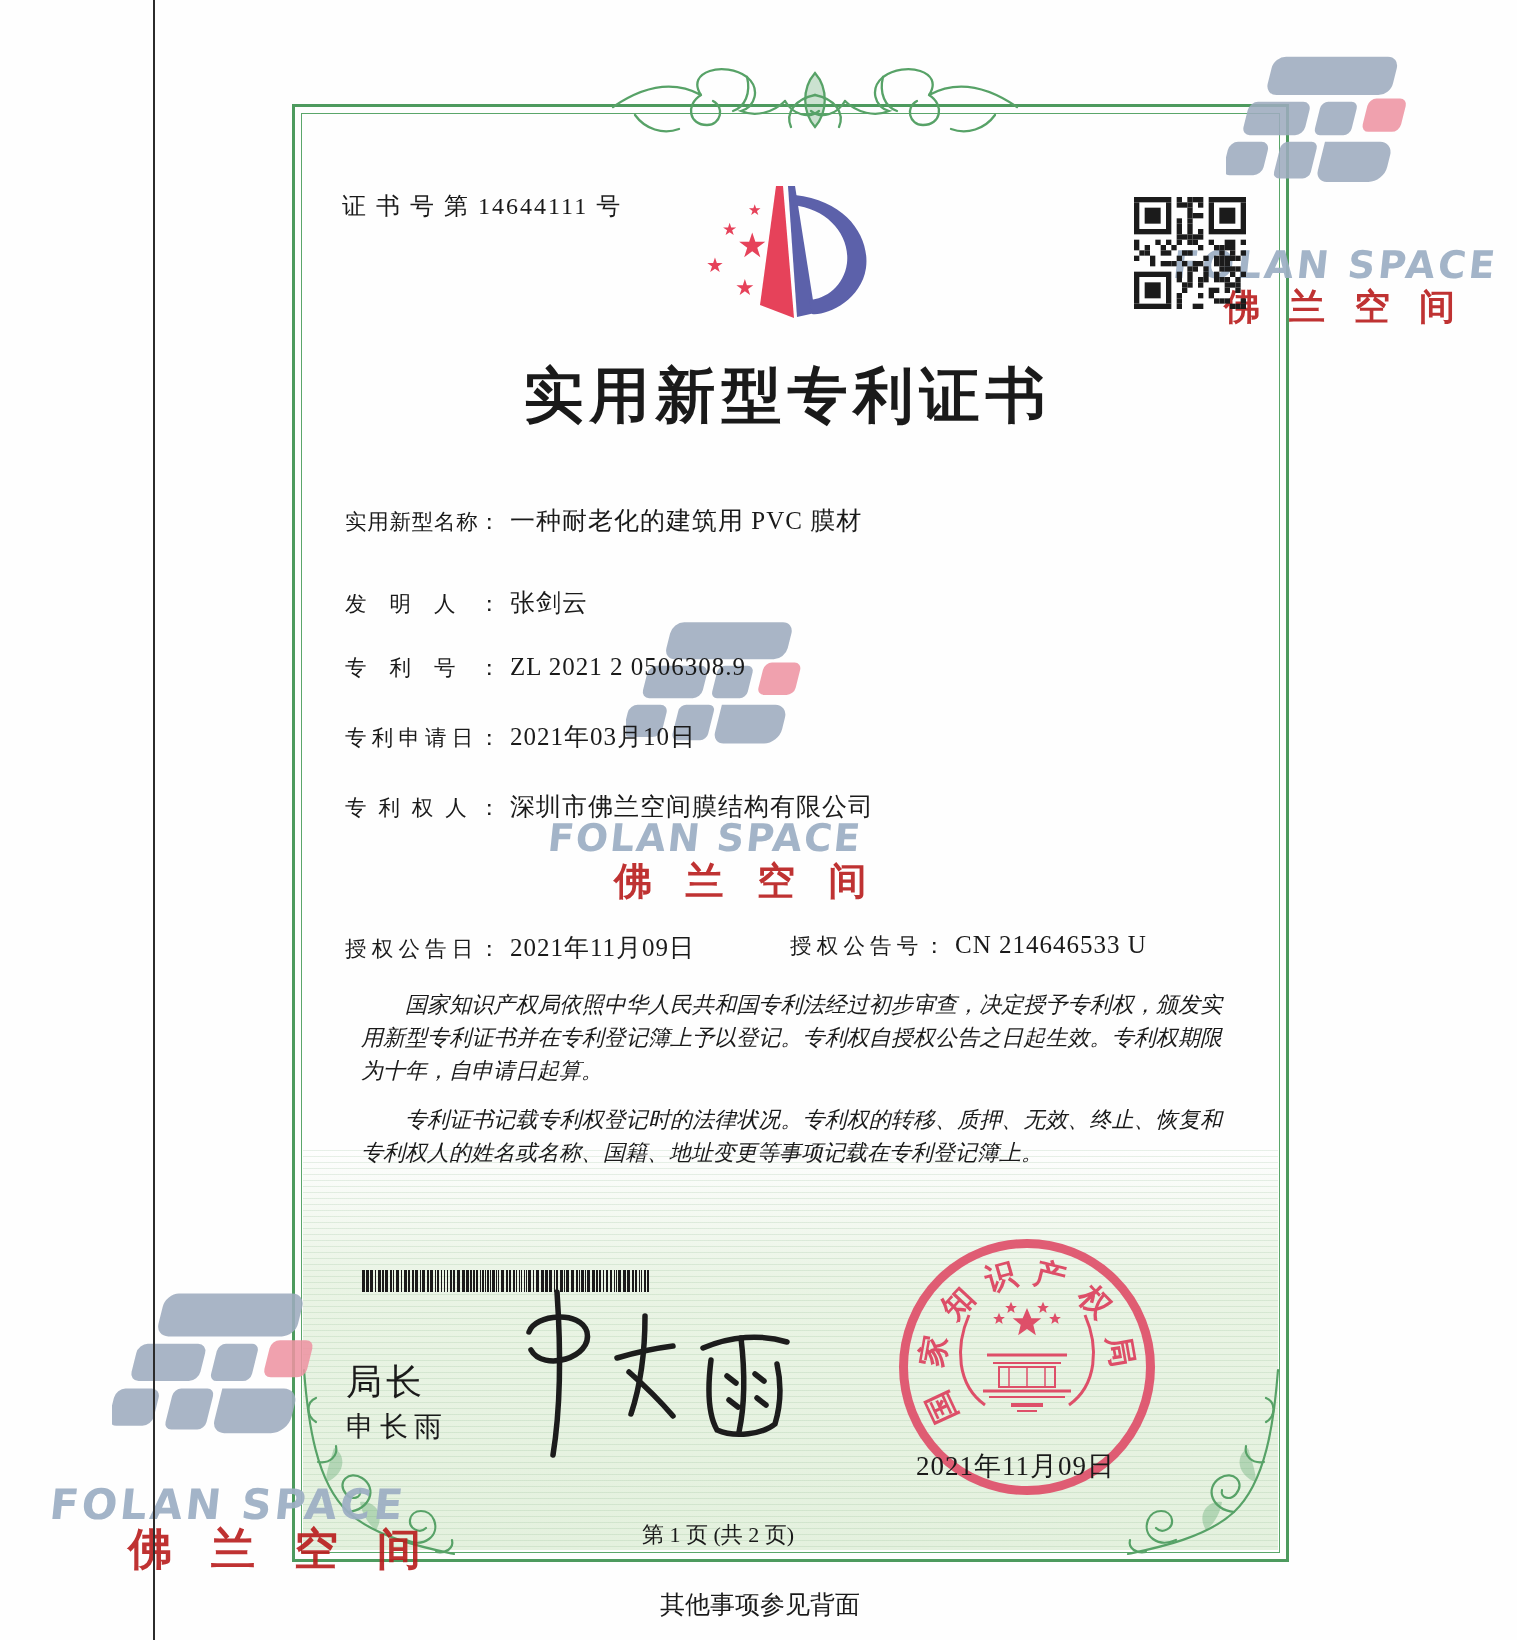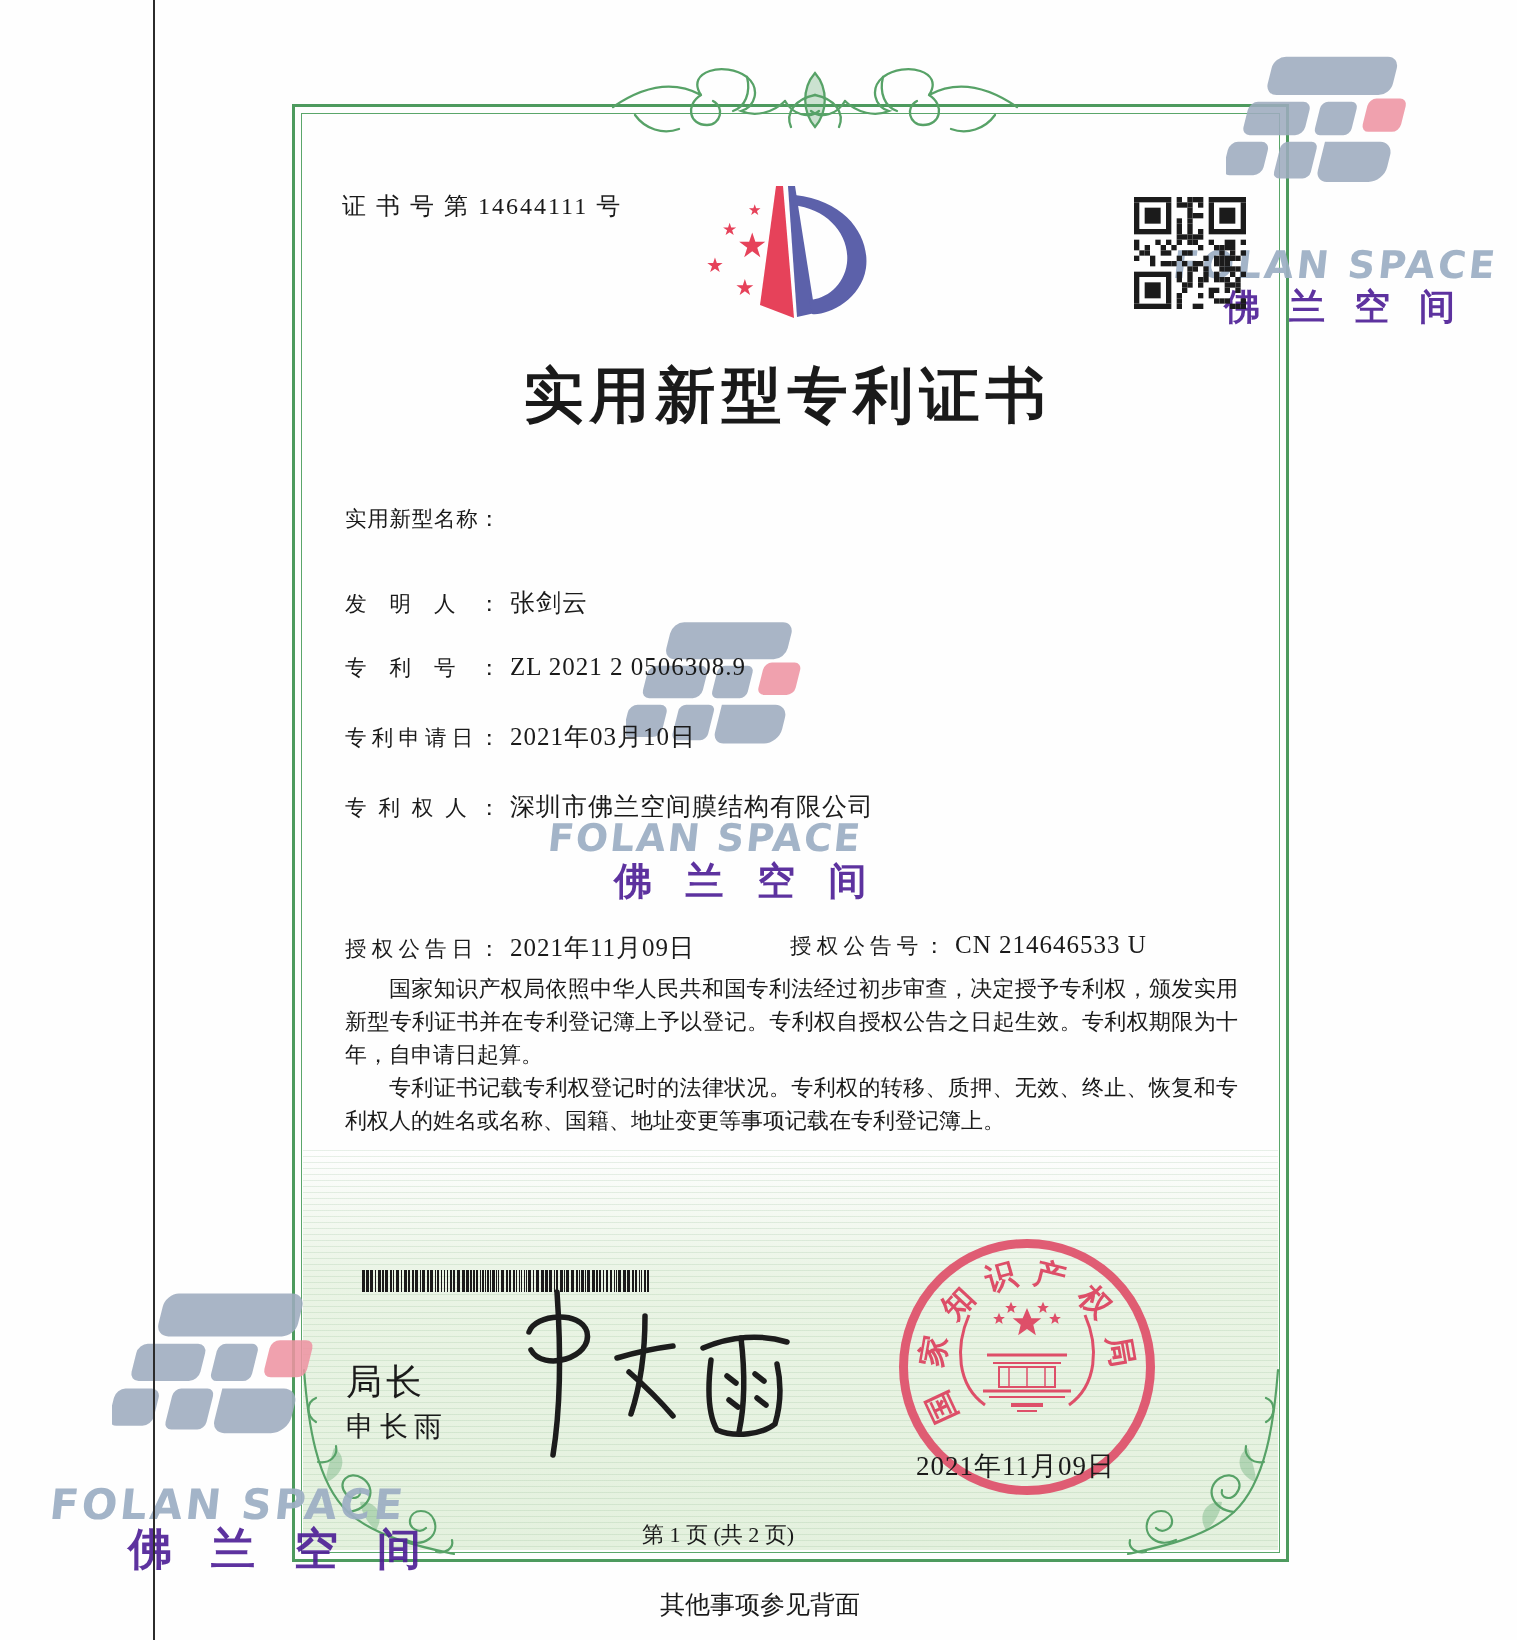--- a/index.html
+++ b/index.html
@@ -13,30 +13,30 @@
   #frame-inner{left:301px;top:113px;width:977px;height:1438px;border:1px solid #5aa66a;z-index:1;}
   
   #guilloche{left:303px;top:1150px;width:975px;height:400px;z-index:0;
      background:linear-gradient(180deg,rgba(233,244,229,0) 0,rgba(230,242,224,.85) 130px,#e4f1de 100%);}
   #guilloche:after{content:"";position:absolute;inset:0;
      background:repeating-linear-gradient(180deg,rgba(110,165,115,.16) 0 1px,rgba(255,255,255,0) 1px 6px);}
   .green-orn{z-index:2;}
   .wm{z-index:2;}
   .wm-en{font-family:"DejaVu Sans","Liberation Sans",sans-serif;font-weight:800;color:#9dafc4;
          transform:skewX(-6deg);opacity:.93;white-space:nowrap;}
-  .wm-cn{font-weight:700;color:#4c1d95;opacity:.9;white-space:nowrap;}
+  .wm-cn{font-weight:700;color:#b91c1c;opacity:.9;white-space:nowrap;}
   .content{z-index:3;}
   #cert-no{left:342px;top:190px;font-size:24px;letter-spacing:2px;}
   #title{left:292px;top:356px;width:991px;text-align:center;font-size:60px;font-weight:700;letter-spacing:6px;}
   .frow{position:absolute;left:345px;display:flex;align-items:baseline;gap:10px;z-index:3;}
   .flabel{display:inline-block;width:155px;font-size:21.5px;text-align:justify;text-align-last:justify;white-space:nowrap;}
   .fvalue{font-size:25px;letter-spacing:1px;}
   #row-addr .fvalue{width:742px;line-height:36px;}
   #legal{left:345px;top:972px;width:893px;font-size:22px;line-height:33px;text-align:justify;z-index:3;}
-  #legal p{margin:0;text-indent:2em;}
+  #legal p{margin:16px;text-indent:2em;font-style:italic;}
   #barcode{left:362px;top:1270px;width:290px;height:22px;z-index:3;}
   #barcode div{position:absolute;top:0;height:22px;background:#1a1a1a;}
   #signer-title{left:346px;top:1358px;font-size:36px;letter-spacing:4px;z-index:3;}
   #signer-name{left:346px;top:1408px;font-size:28px;letter-spacing:6px;z-index:3;}
   #signature{left:495px;top:1280px;z-index:3;}
   #seal{left:899px;top:1239px;width:256px;height:256px;z-index:3;}
   #seal-ring{position:absolute;inset:0;border:9px solid #de4f69;border-radius:50%;opacity:.92;}
   .seal-char{position:absolute;width:36px;height:36px;font-size:31px;font-weight:700;color:#dd4e68;
              text-align:center;line-height:36px;}
   #seal-date{left:916px;top:1448px;font-size:27px;letter-spacing:1px;z-index:4;}
@@ -270,20 +270,21 @@
       <rect x="64" y="106.66666666666666" width="5.333333333333333" height="5.333333333333333" fill="#1b1b1b"></rect>
       <rect x="96" y="106.66666666666666" width="5.333333333333333" height="5.333333333333333" fill="#1b1b1b"></rect>
       <rect x="101.33333333333333" y="106.66666666666666" width="5.333333333333333" height="5.333333333333333" fill="#1b1b1b"></rect>
       <rect x="106.66666666666666" y="106.66666666666666" width="5.333333333333333" height="5.333333333333333" fill="#1b1b1b"></rect>
     </svg>
 
   <div class="abs content" id="title">实用新型专利证书</div>
 
   <div class="frow" style="top:504px">
     <span class="flabel">实用新型名称：</span>
+    <span class="fvalue">一种耐老化的建筑用 PVC 膜材</span>
   </div>
   <div class="frow" style="top:586px">
     <span class="flabel">发明人：</span>
     <span class="fvalue">张剑云</span>
   </div>
   <div class="frow" style="top:653px">
     <span class="flabel">专利号：</span>
     <span class="fvalue">ZL 2021 2 0506308.9</span>
   </div>
   <div class="frow" style="top:720px">

